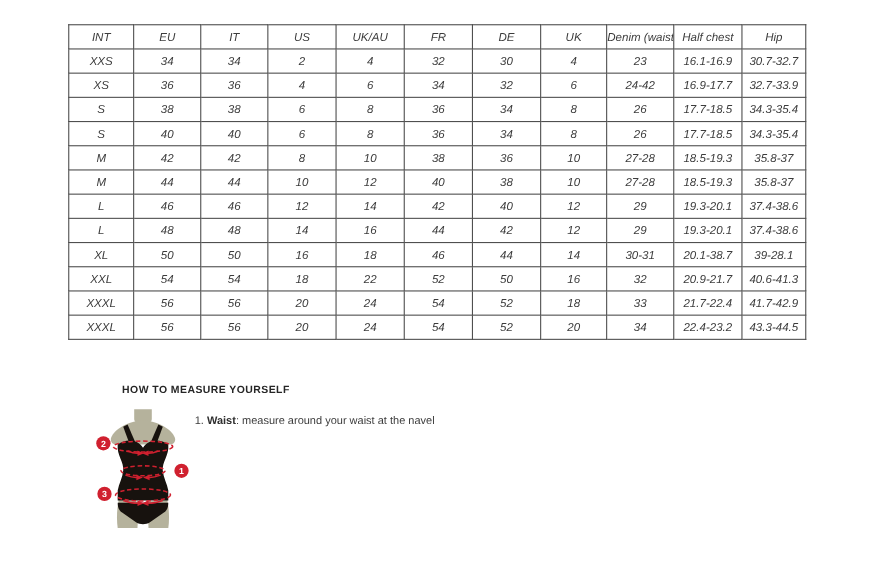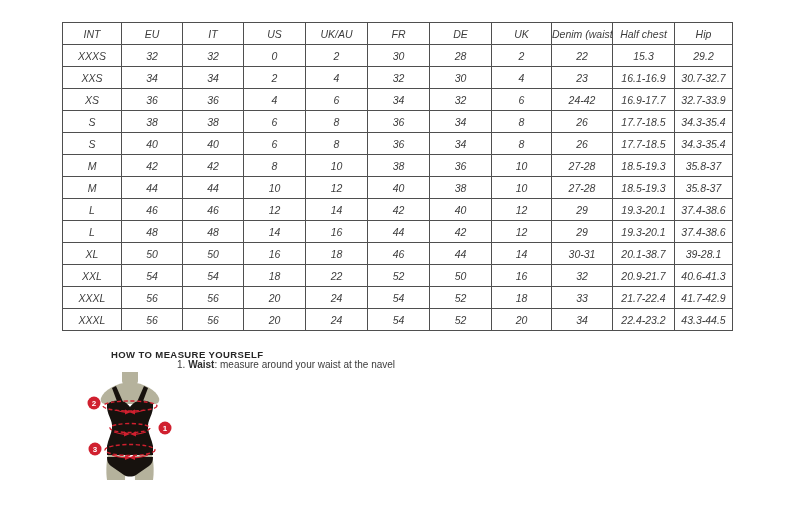--- a/index.html
+++ b/index.html
@@ -39,21 +39,21 @@
     color: #262626;
     margin-left: 48px;
   }
   .figure-wrap {
     position: absolute;
     left: 80px; top: 370px;
     width: 100px; height: 112px;
   }
   .steps {
     position: absolute;
-    left: 177px; top: 360px;
+    left: 177px; top: 378px;
     width: 470px;
   }
   .step {
     font-size: 10px;
     color: #3c3c3c;
     margin-bottom: 5px;
     line-height: 10.5px;
   }
   .step b { color: #2e2e2e; }
 </style>
@@ -86,33 +86,20 @@
           <th>FR</th>
           <th>DE</th>
           <th>UK</th>
           <th>Denim (waist)</th>
           <th>Half chest</th>
           <th>Hip</th>
         </tr>
     </thead>
     <tbody>
         <tr>
-          <td>XXXS</td>
-          <td>32</td>
-          <td>32</td>
-          <td>0</td>
-          <td>2</td>
-          <td>30</td>
-          <td>28</td>
-          <td>2</td>
-          <td>22</td>
-          <td>15.3</td>
-          <td>29.2</td>
-        </tr>
-        <tr>
           <td>XXS</td>
           <td>34</td>
           <td>34</td>
           <td>2</td>
           <td>4</td>
           <td>32</td>
           <td>30</td>
           <td>4</td>
           <td>23</td>
           <td>16.1-16.9</td>

